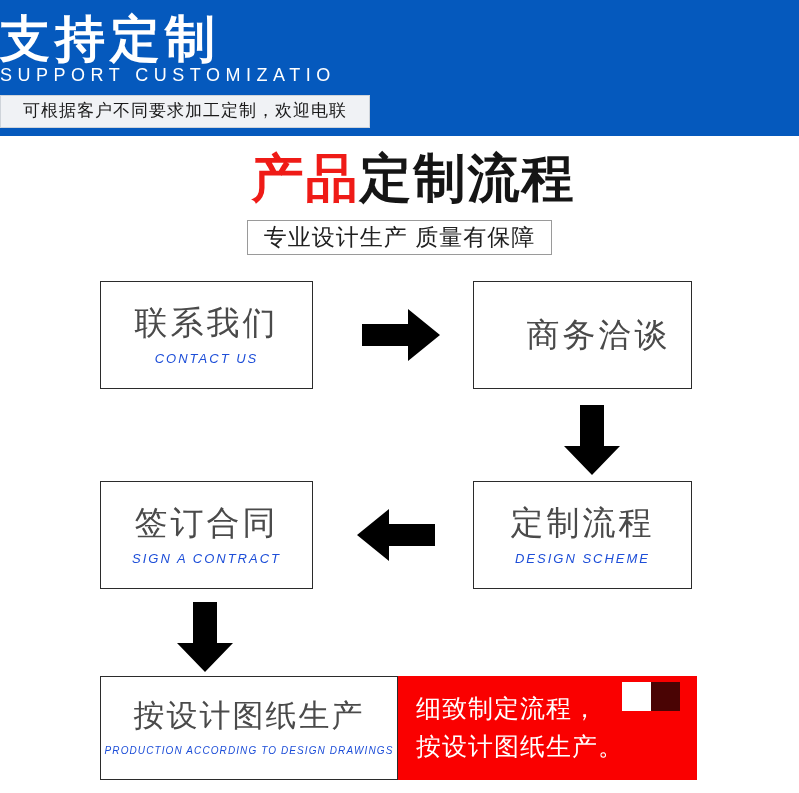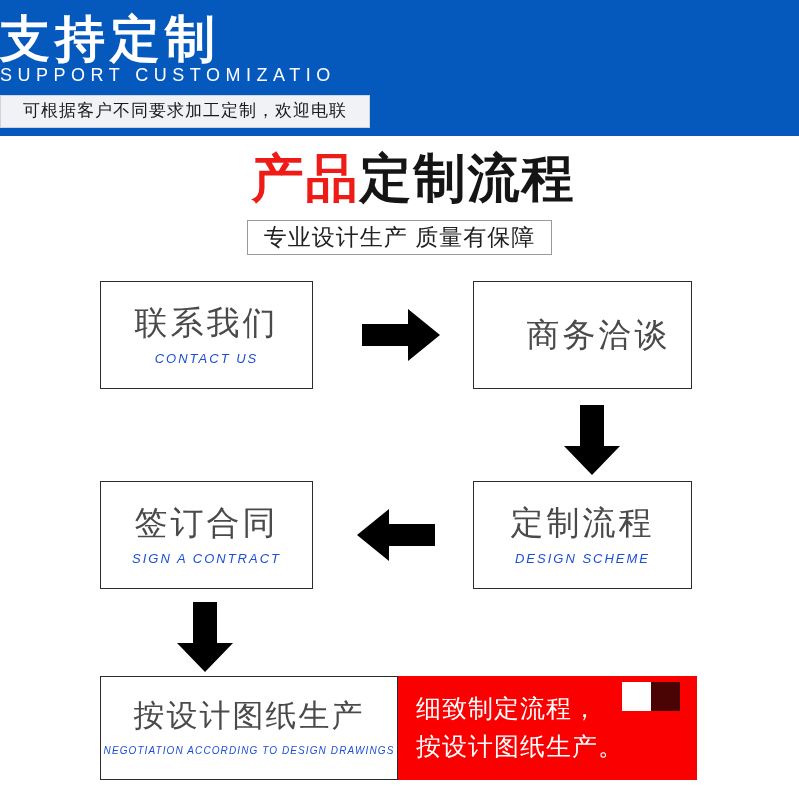--- a/index.html
+++ b/index.html
@@ -217,21 +217,21 @@
   <div class="flow-en">DESIGN  SCHEME</div>
 </div>
 
 <div class="flow-box" id="box-sign">
   <div class="flow-cn">签订合同</div>
   <div class="flow-en">SIGN A CONTRACT</div>
 </div>
 
 <div class="flow-box" id="box-production">
   <div class="flow-cn">按设计图纸生产</div>
-  <div class="flow-en">NEGOTIATION  ACCORDING  TO  DESIGN  DRAWINGS</div>
+  <div class="flow-en">PRODUCTION  ACCORDING  TO  DESIGN  DRAWINGS</div>
 </div>
 
 <div class="arrow" id="arrow-right">
   <svg width="78" height="56" viewBox="0 0 78 56" xmlns="http://www.w3.org/2000/svg">
     <polygon points="0,17 46,17 46,2 78,28 46,54 46,39 0,39" fill="#000000"></polygon>
   </svg>
 </div>
 
 <div class="arrow" id="arrow-down-right">
   <svg width="58" height="70" viewBox="0 0 58 70" xmlns="http://www.w3.org/2000/svg">

